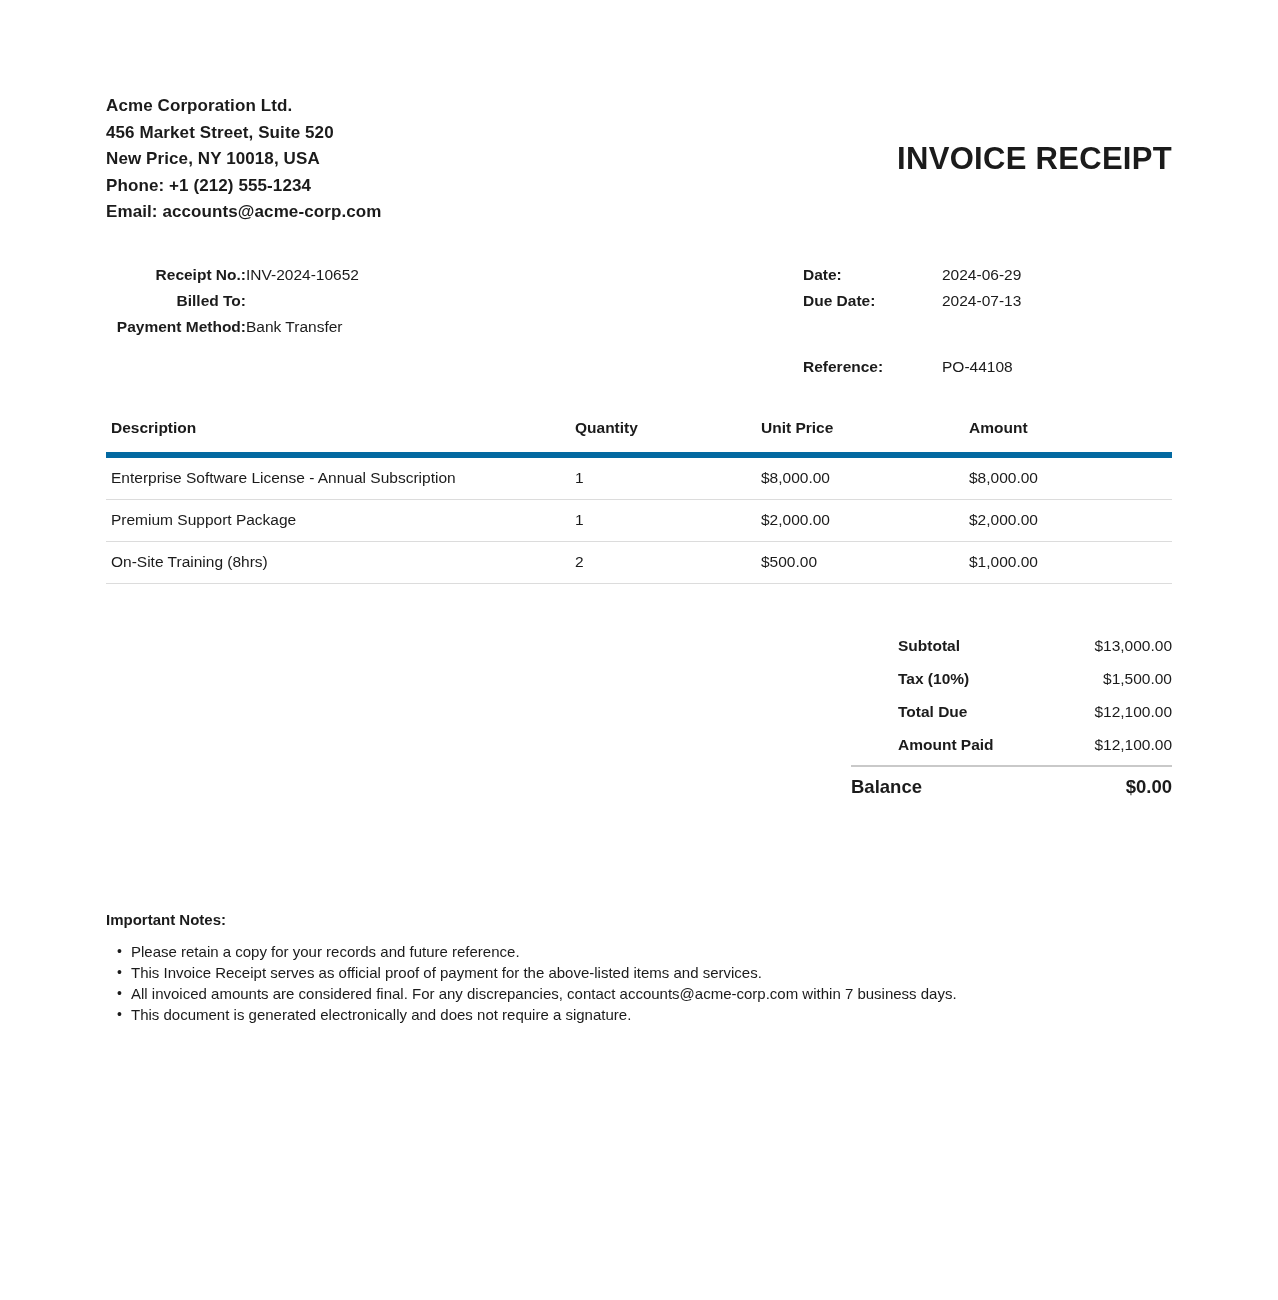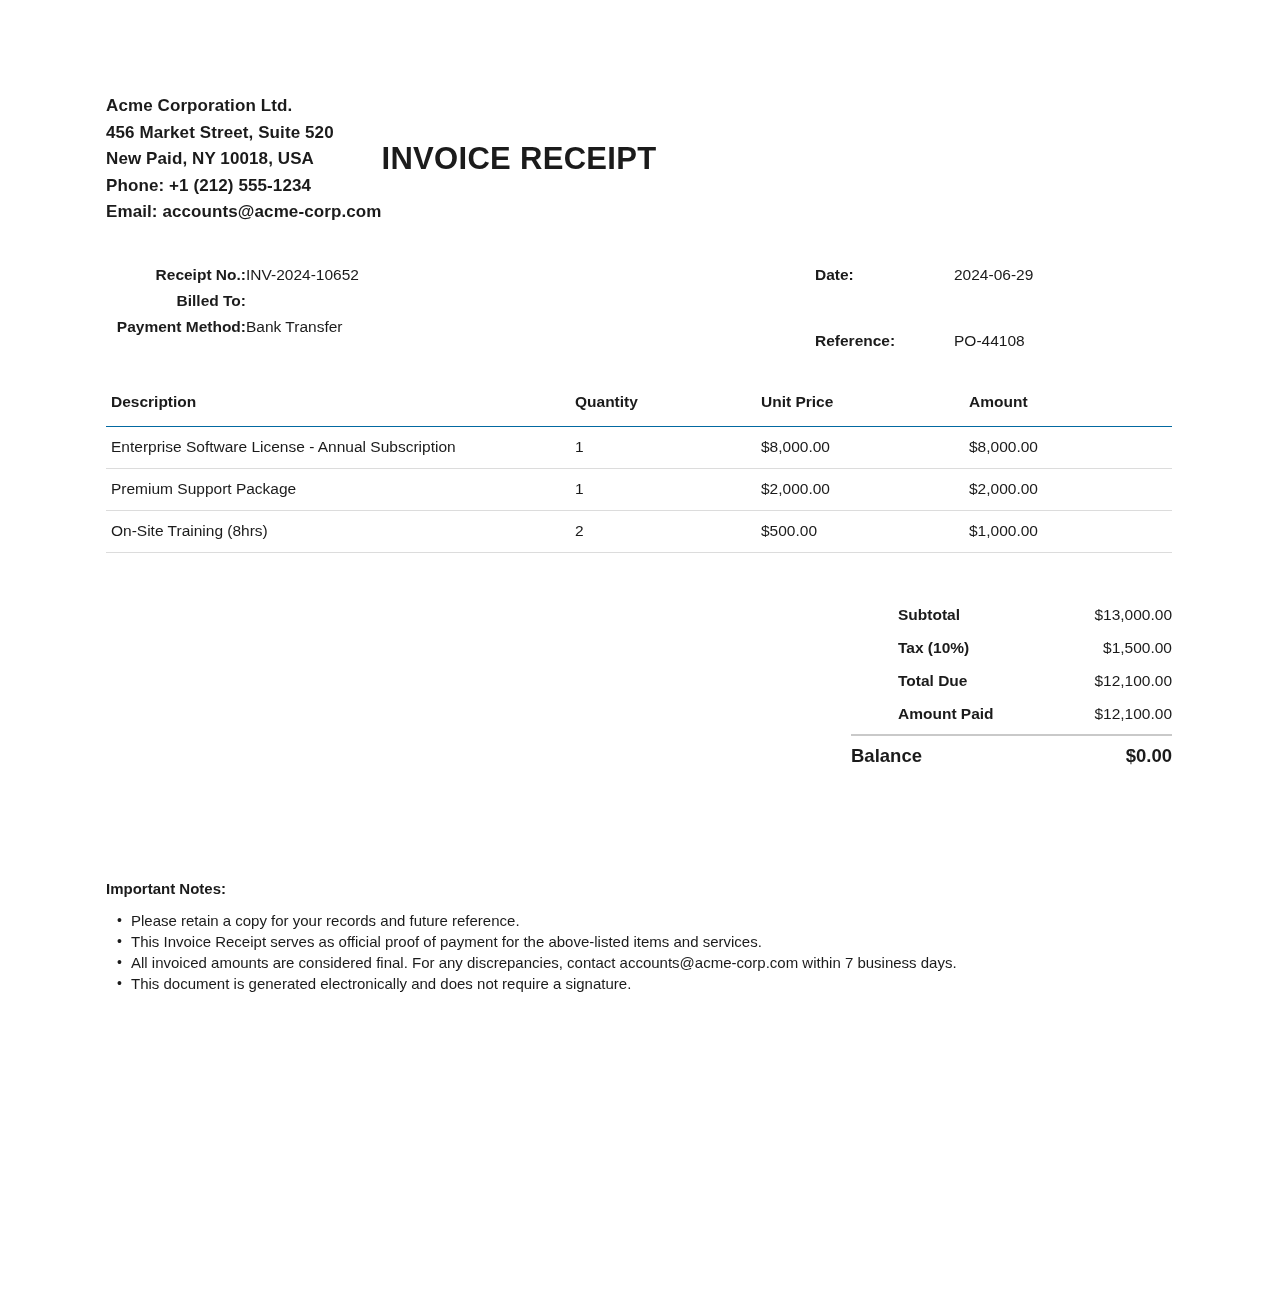--- a/index.html
+++ b/index.html
@@ -15,21 +15,23 @@
     color: #1b1b1b;
     overflow: hidden;
   }
   .page {
     padding: 93px 106px 0 106px;
   }
 
   
   .top {
     display: flex;
+    justify-content: space-between;
     align-items: center;
+    gap: 38px;
   }
   .company {
     font-size: 17px;
     font-weight: 700;
     line-height: 26.5px;
     letter-spacing: 0.1px;
   }
   .doc-title {
     margin: 0;
     font-size: 31px;
@@ -47,36 +49,36 @@
     line-height: 21.5px;
   }
   .meta-row { display: flex; margin-bottom: 4.5px; }
   .meta-label {
     font-weight: 700;
     width: 140px;
     flex-shrink: 0;
   }
   .meta-left { width: 560px; text-align: right; }
   .meta-right { width: 369px; }
-  .meta-right .meta-label { width: 139px; margin-left: 12px; }
+  .meta-right .meta-label { width: 139px; }
   .meta-spacer { height: 40px; }
   .meta-value div { margin-bottom: 0; }
 
   
   .items { margin-top: 34px; font-size: 15.5px; }
   .trow { display: flex; align-items: center; }
   .trow > div { padding-left: 5px; }
   .col-desc  { width: 464px; }
   .col-qty   { width: 186px; }
   .col-price { width: 208px; }
   .col-amt   { flex: 1; }
   .thead {
     font-weight: 700;
     padding-bottom: 15px;
-    border-bottom: 1px solid #0369a1;
+    border-bottom: 6px solid #0369a1;
     margin-top: 37px;
   }
   .tbody-row {
     height: 42px;
     border-bottom: 1px solid #dcdcdc;
   }
 
   
   .totals {
     width: 321px;
@@ -121,21 +123,21 @@
 </style>
 </head>
 <body>
 
 <div class="page">
 
   <header class="top">
     <div class="company">
       <div>Acme Corporation Ltd.</div>
       <div>456 Market Street, Suite 520</div>
-      <div>New Paid, NY 10018, USA</div>
+      <div>New Price, NY 10018, USA</div>
       <div>Phone: +1 (212) 555-1234</div>
       <div>Email: accounts@acme-corp.com</div>
     </div>
     <h1 class="doc-title">INVOICE RECEIPT</h1>
   </header>
 
   <section class="meta">
     <div class="meta-left">
       <div class="meta-row">
         <div class="meta-label">Receipt No.:</div>
@@ -146,20 +148,24 @@
       </div>
       <div class="meta-row">
         <div class="meta-label">Payment Method:</div>
         <div class="meta-value">Bank Transfer</div>
       </div>
     </div>
     <div class="meta-right">
       <div class="meta-row">
         <div class="meta-label">Date:</div>
         <div class="meta-value">2024-06-29</div>
+      </div>
+      <div class="meta-row">
+        <div class="meta-label">Due Date:</div>
+        <div class="meta-value">2024-07-13</div>
       </div>
       <div class="meta-spacer"></div>
       <div class="meta-row">
         <div class="meta-label">Reference:</div>
         <div class="meta-value">PO-44108</div>
       </div>
     </div>
   </section>
 
   <section class="items">

